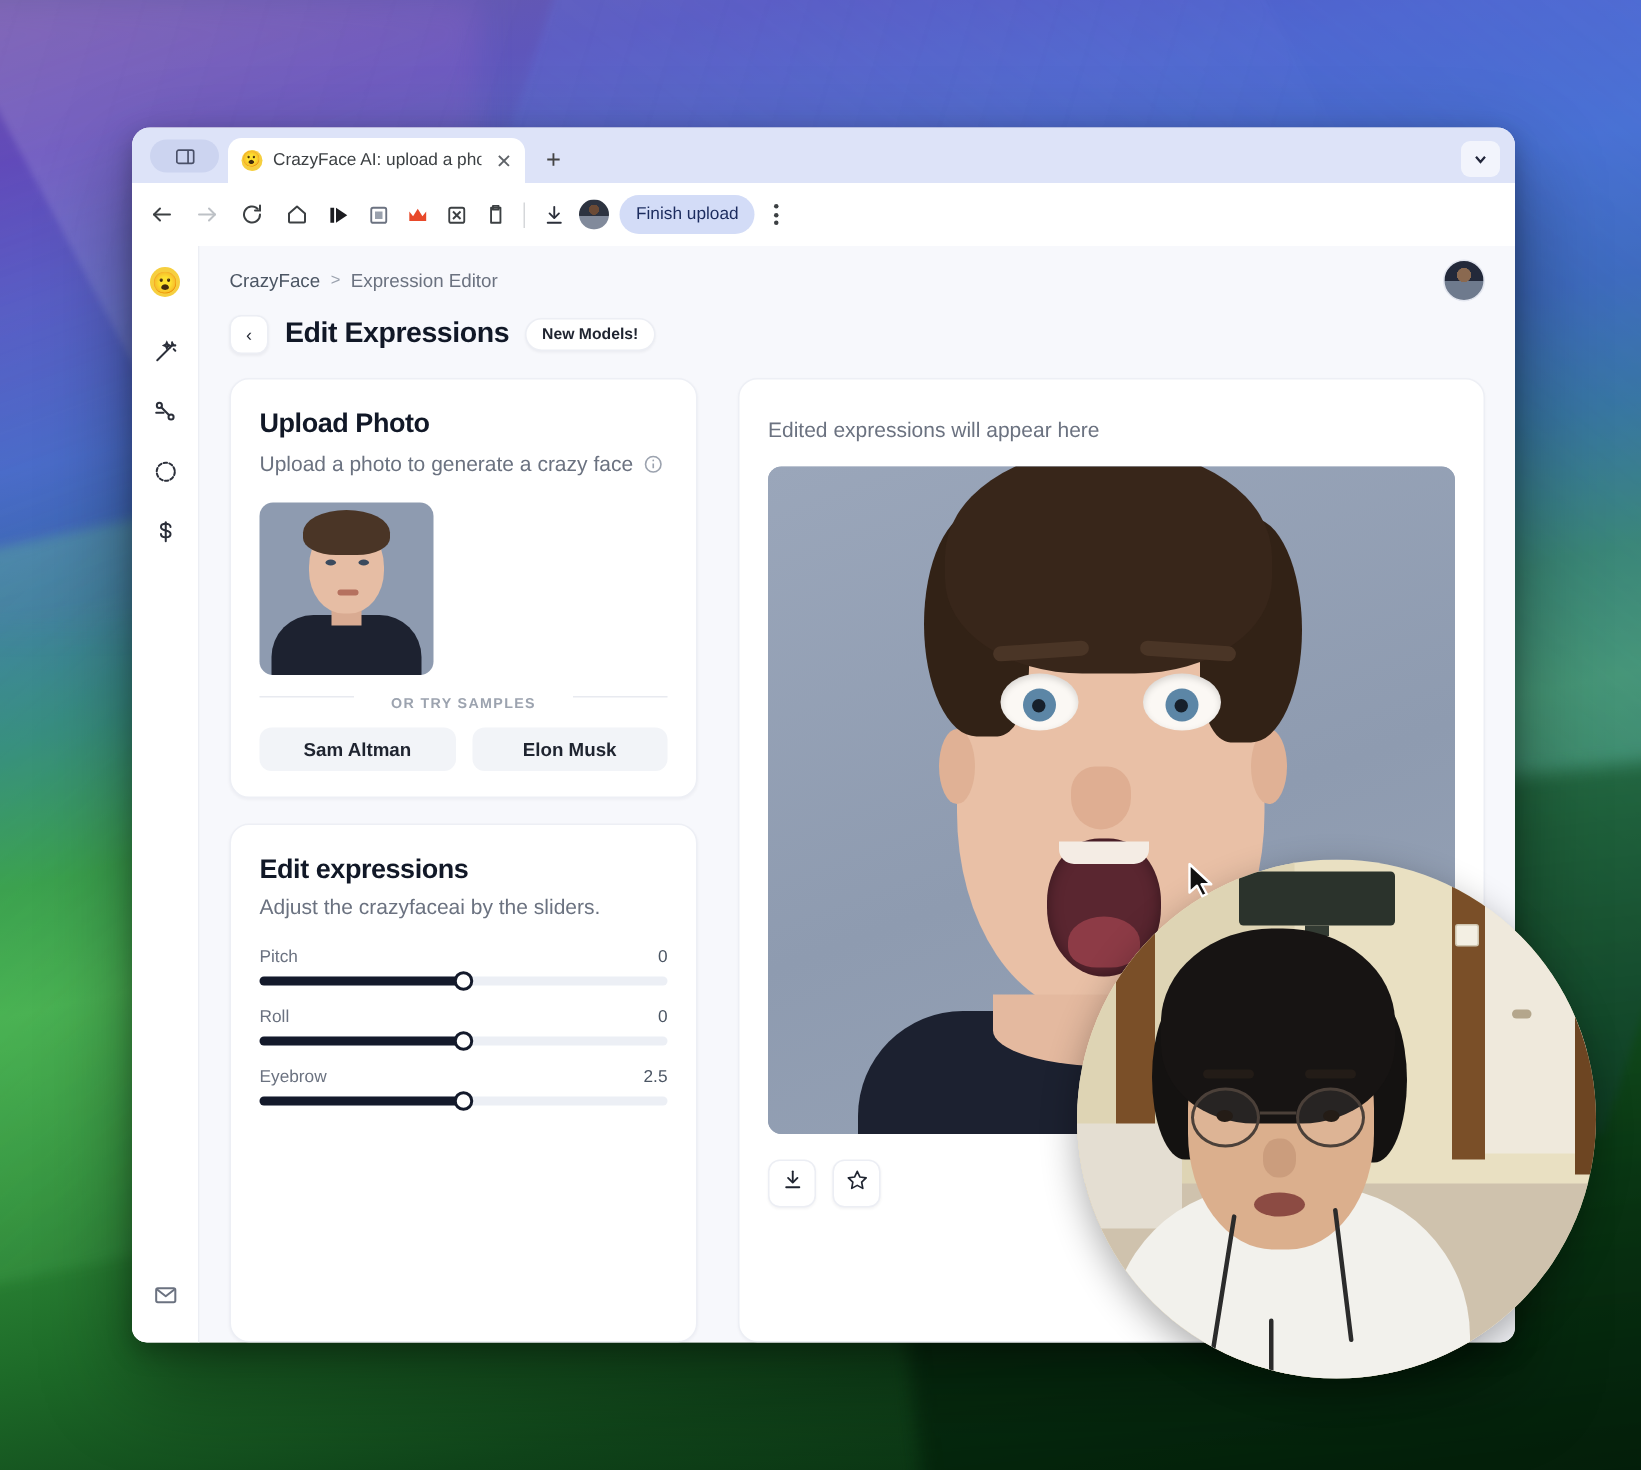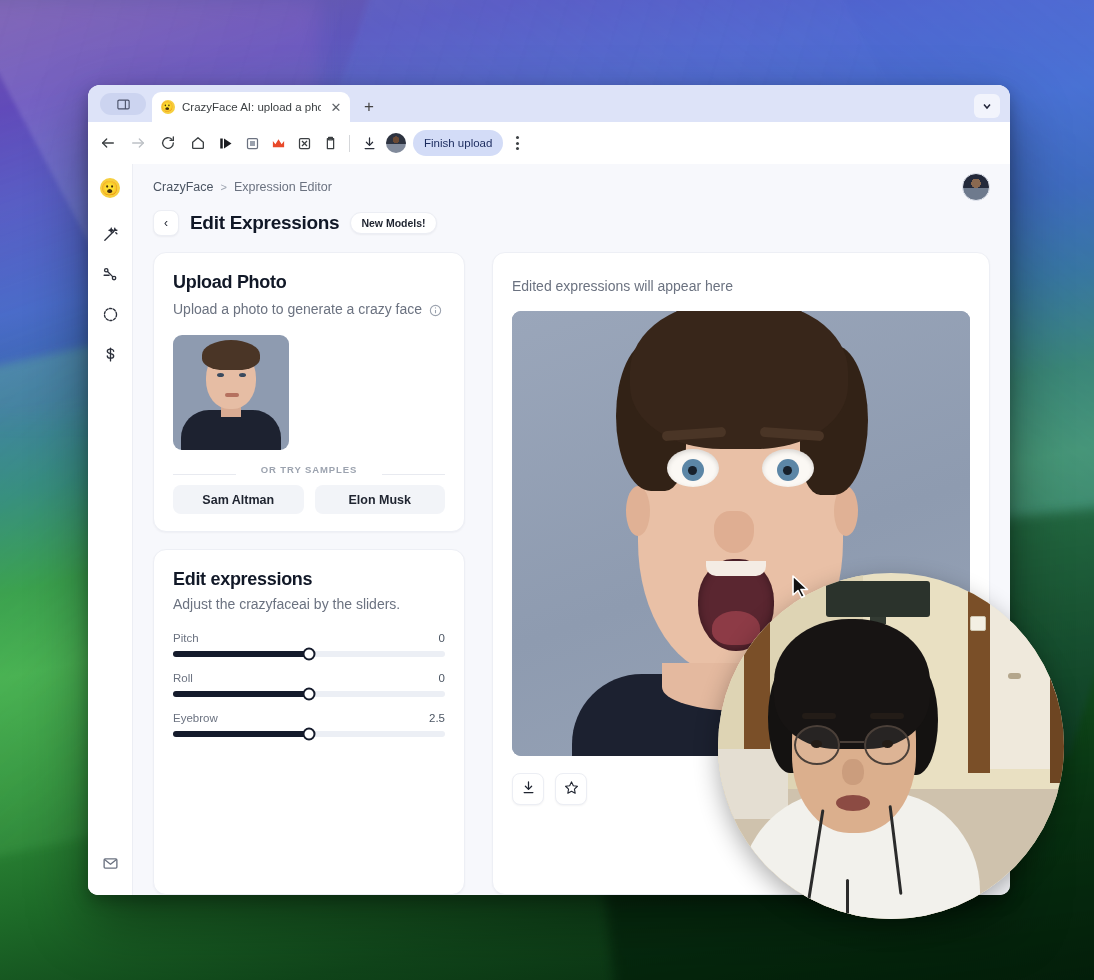--- a/index.html
+++ b/index.html
@@ -254,21 +254,21 @@
   .pt-eye { position: absolute; width: 7px; height: 4px; border-radius: 50%; background: #3a4a5e; top: 38px; }
   .pt-eye.l { left: 44px; } .pt-eye.r { left: 66px; }
   .pt-mouth { position: absolute; left: 52px; top: 58px; width: 14px; height: 4px; border-radius: 3px; background: #b5715f; }
   .pt-body {
     position: absolute; left: 8px; bottom: 0; width: 100px; height: 40px;
     border-radius: 28px 28px 0 0; background: #1d2230;
   }
   .pt-neck { position: absolute; left: 48px; top: 68px; width: 20px; height: 14px; background: #d9ab92; }
 
   .or-try {
-    display: flex; align-items: flex-end; gap: 25px;
+    display: flex; align-items: flex-start; gap: 25px;
     margin: 14px 0 10px 0; font-size: 9.5px; letter-spacing: .9px;
     color: #9ca3af; font-weight: 600;
   }
   .or-try .line { flex: 1; height: 1px; background: #e8eaf0; }
   .sample-row { display: flex; gap: 11px; }
   .sample-btn {
     flex: 1; height: 29px; border-radius: 8px; background: #f2f4f8;
     display: flex; align-items: center; justify-content: center;
     font-size: 12.5px; font-weight: 700; color: #1f2430;
   }

